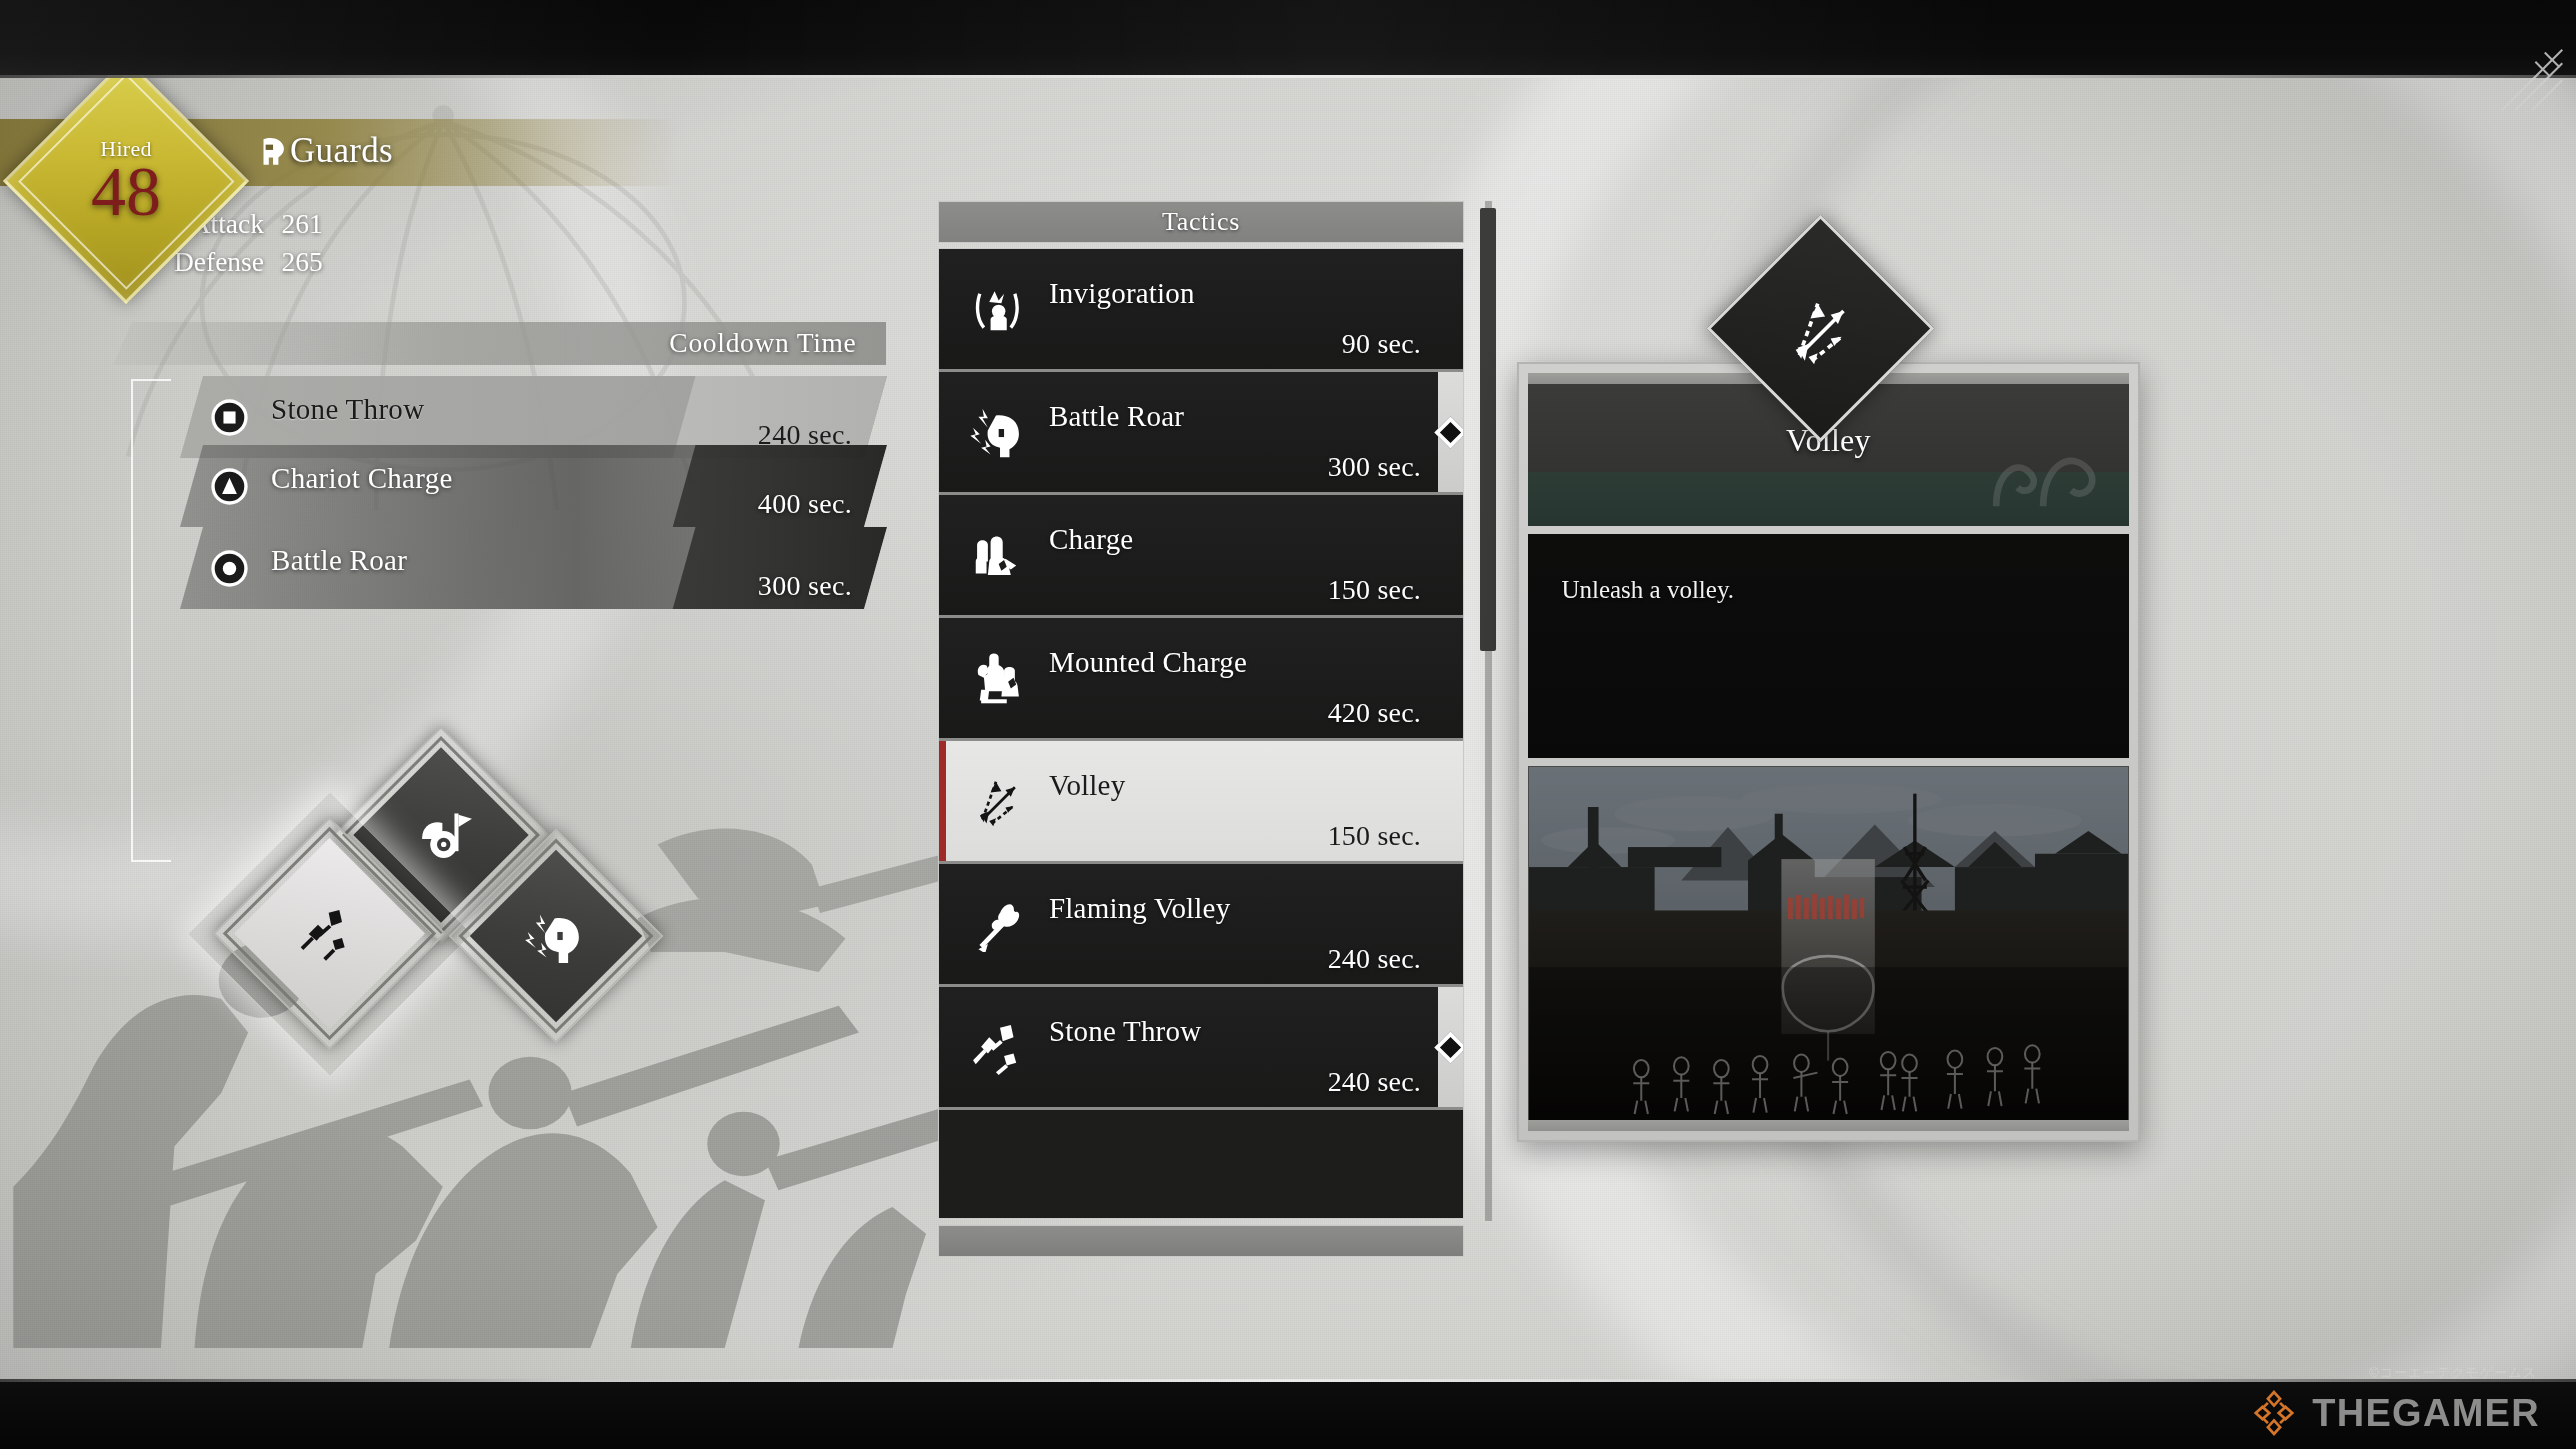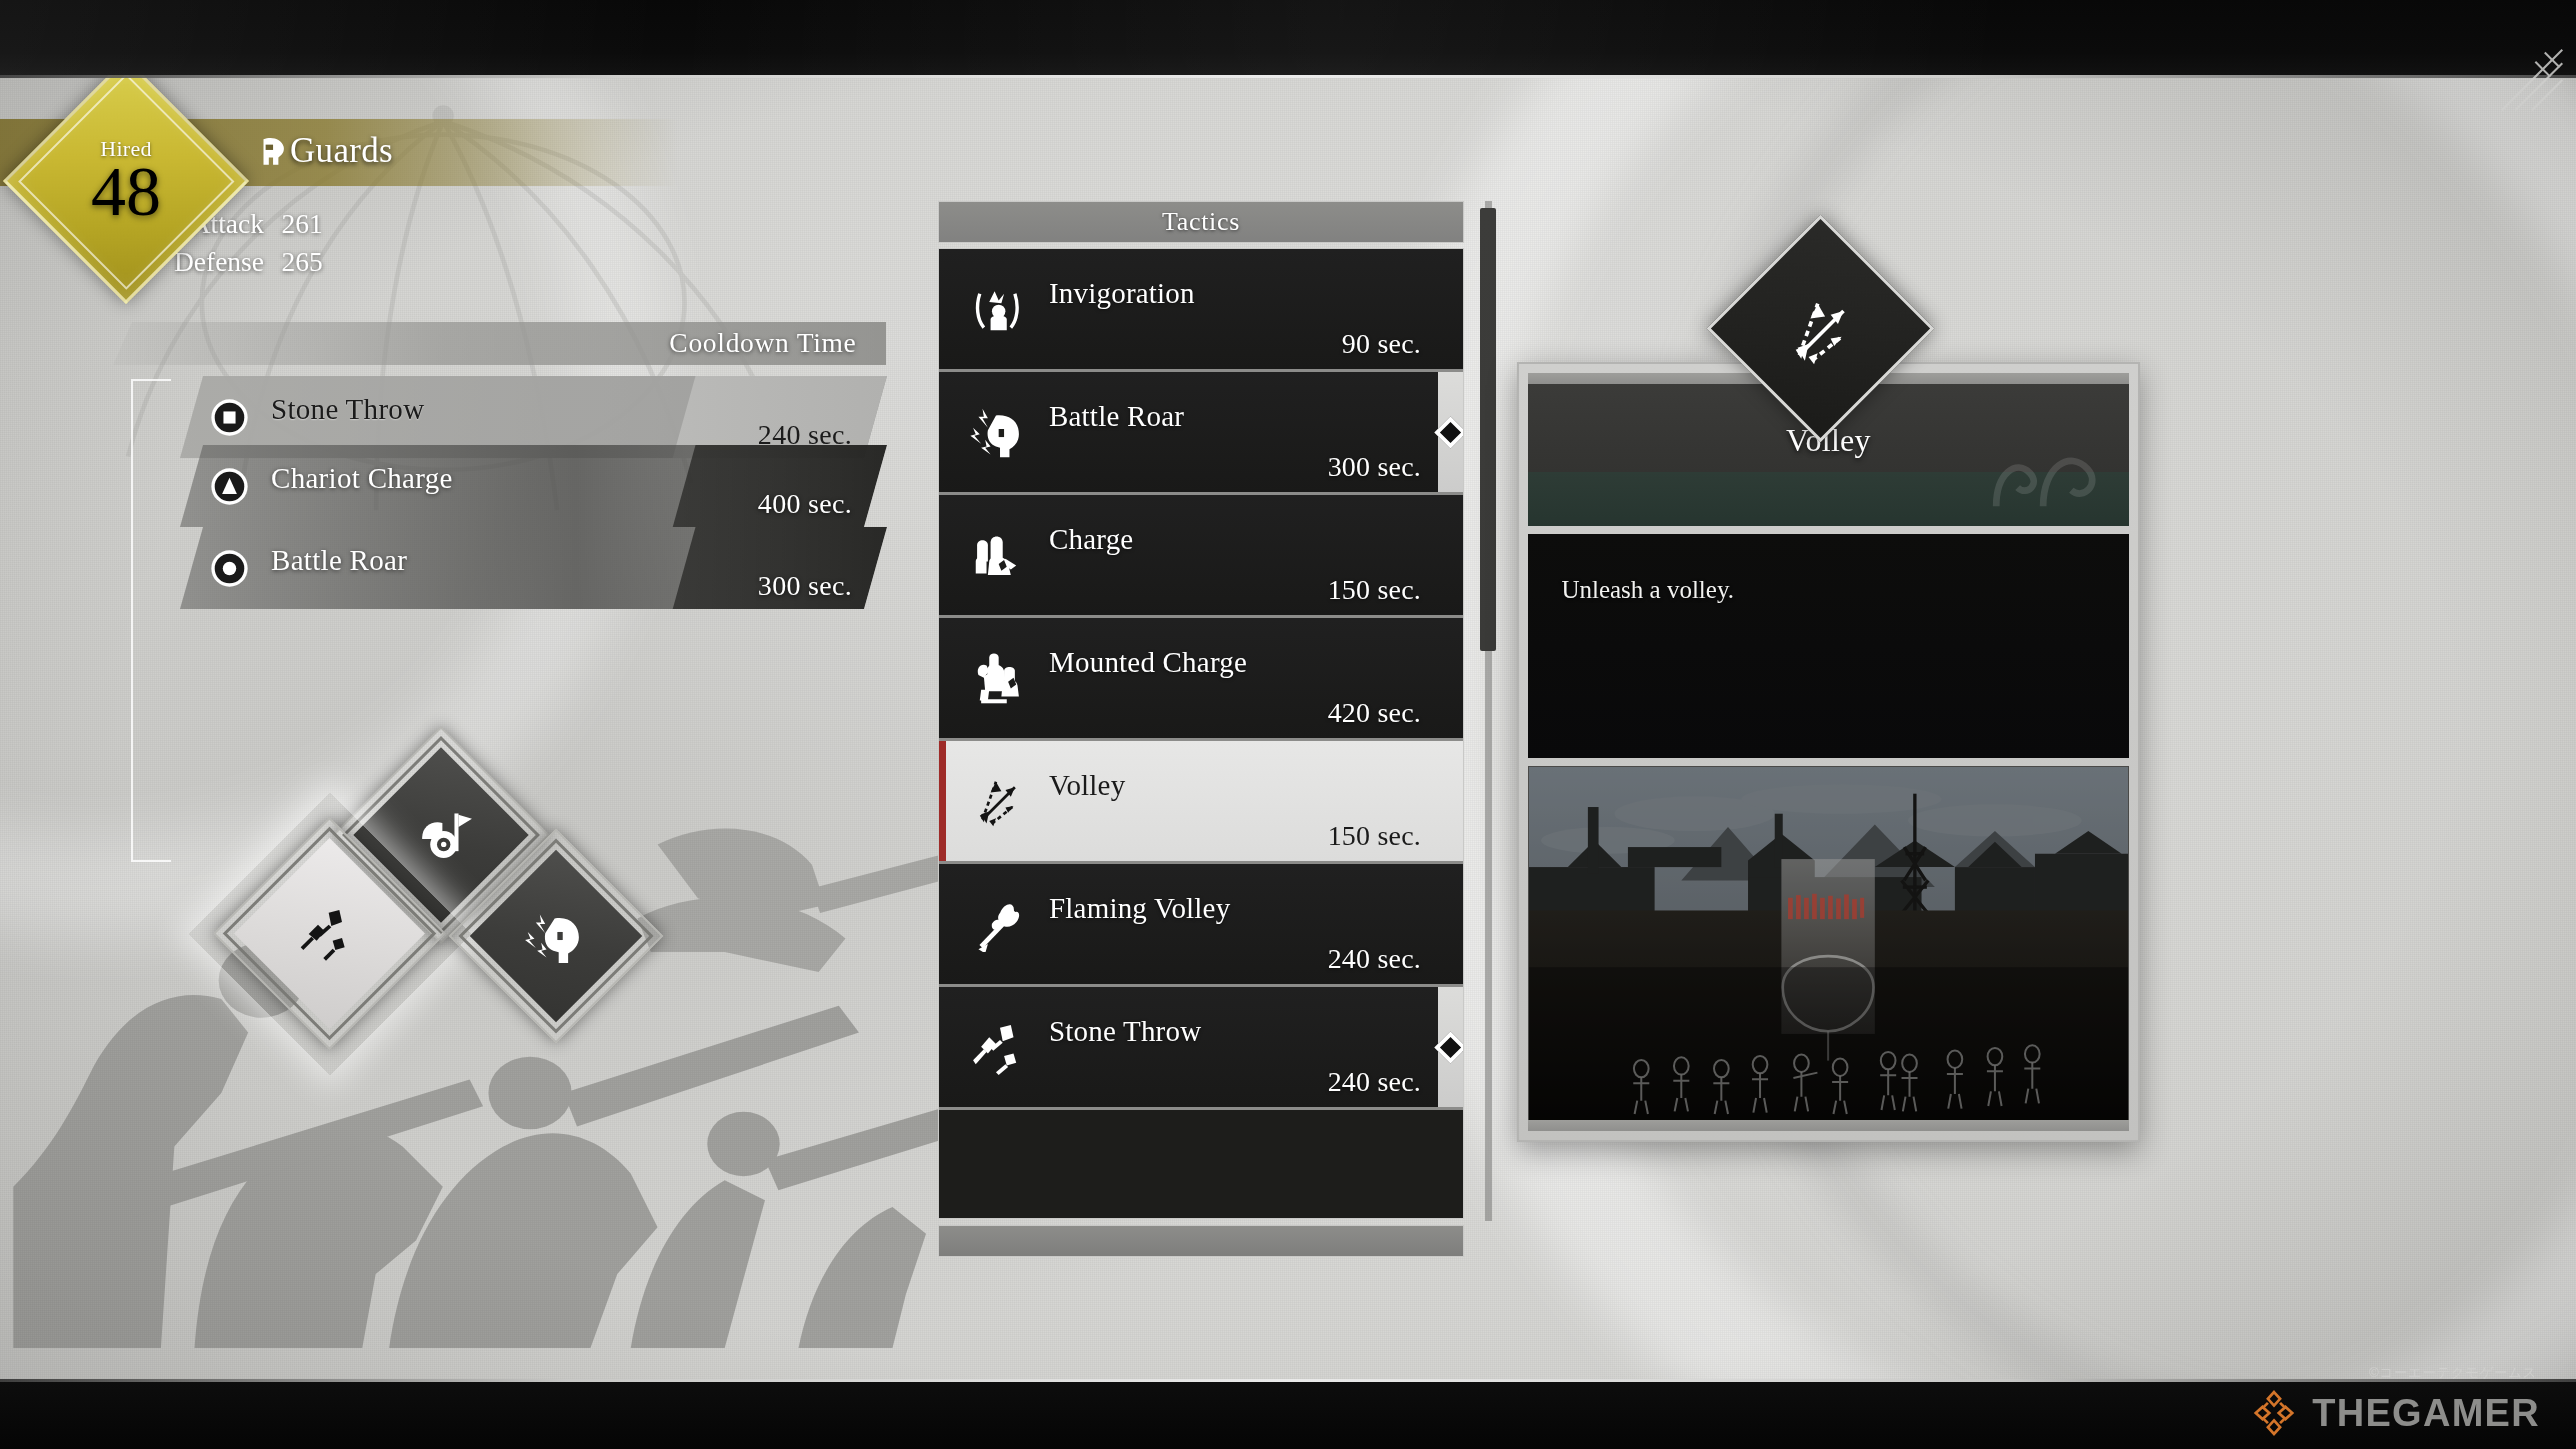--- a/index.html
+++ b/index.html
@@ -67,21 +67,21 @@
   #hired-diamond{position:absolute;left:39px;top:94px;width:174px;height:174px;z-index:20;}
   .hd-outer{position:absolute;inset:0;transform:rotate(45deg);
     background:linear-gradient(135deg,#d9cf4e 0%,#c9b832 40%,#b5a524 70%,#a0901c 100%);
     border:3.4px solid rgba(255,255,255,.55);
     box-shadow:0 0 17.4px rgba(0,0,0,.40), inset 0 0 20px rgba(255,255,255,.18);}
   .hd-inner{position:absolute;inset:10.7px;transform:rotate(45deg);
     border:2px solid rgba(255,255,255,.62);}
   .hd-txt{position:absolute;inset:0;display:flex;flex-direction:column;
     align-items:center;justify-content:center;z-index:3;}
   .hd-label{font-size:22px;color:#fff;text-shadow:0 1.3px 3.4px rgba(0,0,0,.55);margin-bottom:-4px;letter-spacing:0.3px;}
-  .hd-num{font-size:70px;color:#000000;line-height:.98;text-shadow:0 2px 6px rgba(0,0,0,.55);}
+  .hd-num{font-size:70px;color:#7f1d1d;line-height:.98;text-shadow:0 2px 6px rgba(0,0,0,.55);}
 
   .stat-row{position:absolute;display:flex;align-items:baseline;z-index:18;
     font-size:27.5px;color:#fff;text-shadow:0 1.3px 4.7px rgba(0,0,0,.60);}
   .stat-lab{text-align:right;width:158px;}
   .stat-val{width:87px;text-align:left;margin-left:17.4px;}
 
   
   #cd-head{position:absolute;left:113px;top:322px;width:773px;height:43px;z-index:16;
     background:linear-gradient(90deg,rgba(155,155,152,.10) 0%,rgba(150,150,147,.72) 42%,rgba(143,143,140,.92) 100%);
     clip-path:polygon(19px 0,100% 0,100% 100%,0 100%);}

